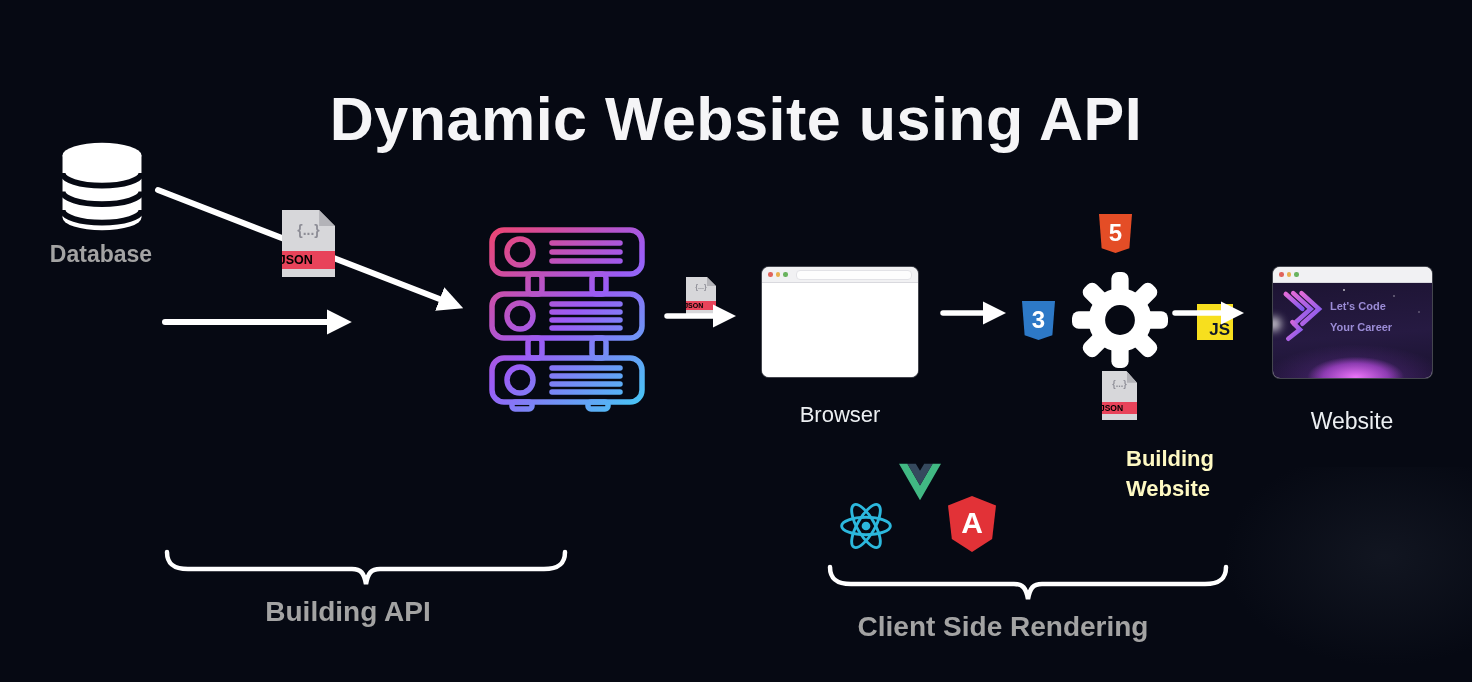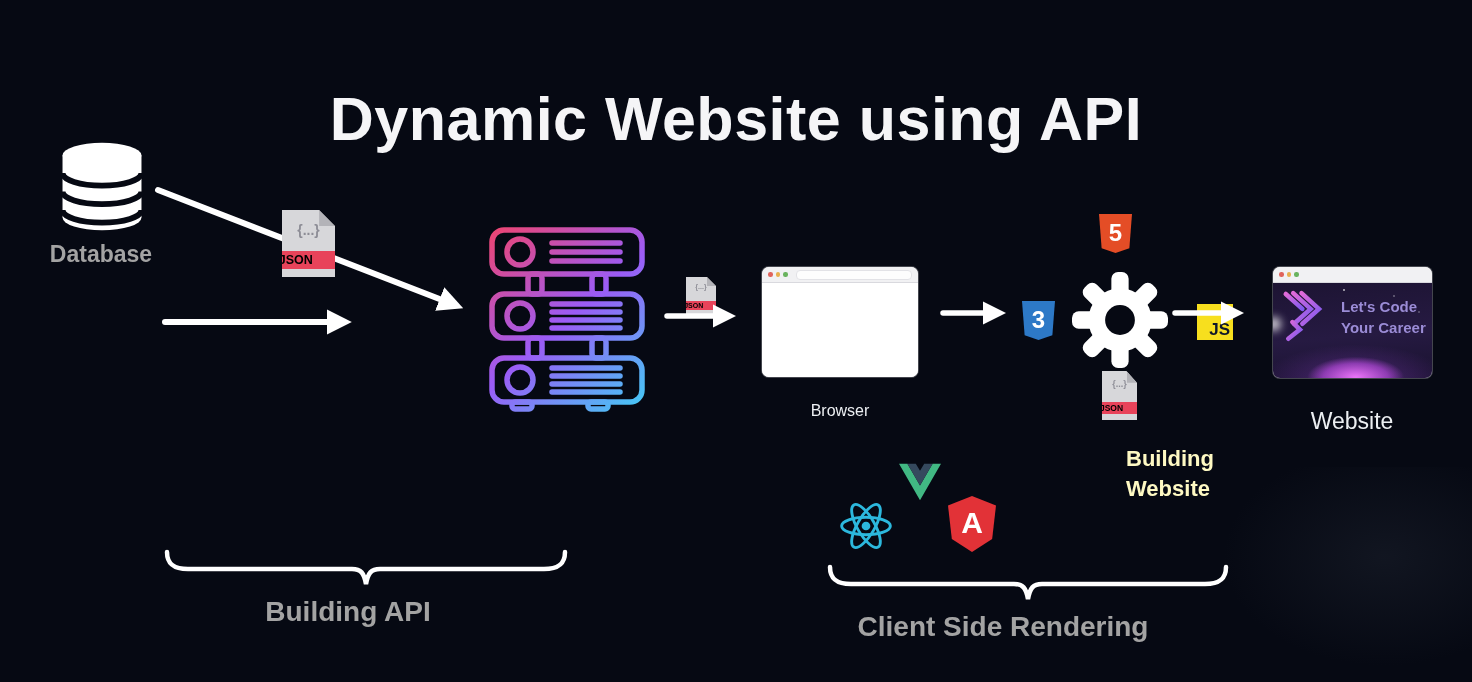--- a/index.html
+++ b/index.html
@@ -54,21 +54,21 @@
   .urlbar{flex:1;height:8px;margin-left:5px;background:#fdfdfd;
     border:1px solid #e2e2e6;border-radius:4px;}
   .browser-content{height:calc(100% - 16px);background:#fff;}
 
   .website-content{position:relative;height:calc(100% - 16px);overflow:hidden;
     background:
       radial-gradient(ellipse 62px 26px at 52% 99%, rgba(243,120,255,.95), rgba(196,78,235,.6) 52%, rgba(120,50,160,0) 78%),
       radial-gradient(ellipse 130px 55px at 52% 108%, rgba(130,60,185,.55), rgba(130,60,185,0) 75%),
       linear-gradient(175deg,#1d1433 0%, #261a42 55%, #1a1230 100%);}
   .hero-text{position:absolute;left:57px;top:13px;color:#9b8cd6;
-    font-weight:bold;font-size:15px;line-height:21px;white-space:nowrap;margin-left:11px;}
+    font-weight:bold;font-size:11px;line-height:21px;white-space:nowrap;}
   .hero-glare{position:absolute;left:-6px;top:34px;width:14px;height:14px;border-radius:50%;
     background:rgba(255,255,255,.8);filter:blur(4px);}
   .star{position:absolute;width:2px;height:2px;background:rgba(255,255,255,.7);border-radius:50%;}
 
   
   .shield{position:absolute;display:flex;align-items:center;justify-content:center;}
   .shield span{color:#fff;font-weight:bold;}
   .html5{left:1099px;top:214px;width:33px;height:39px;background:#e44d26;
     clip-path:polygon(0 0,100% 0,92% 88%,50% 100%,8% 88%);}
   .html5 span{font-size:24px;margin-top:-2px;}
@@ -157,21 +157,21 @@
 
 <div class="window" style="left:762px;top:267px;width:156px;height:110px;z-index:2;">
   <div class="titlebar">
     <div class="dot dot-red"></div>
     <div class="dot dot-yellow"></div>
     <div class="dot dot-green"></div>
     <div class="urlbar"></div>
   </div>
   <div class="browser-content"></div>
 </div>
-<div class="abs lbl-reg" style="left:770px;top:402px;width:140px;font-size:16px;">Browser</div>
+<div class="abs lbl-reg" style="left:770px;top:402px;width:140px;font-size:22px;">Browser</div>
 
 <div class="shield html5">
   <span>5</span>
 </div>
 <div class="shield css3">
   <span>3</span>
 </div>
 <div class="abs" style="left:1072px;top:272px;z-index:3;">
   <svg width="96" height="96" viewBox="0 0 100 100">
     <g fill="#ffffff">

